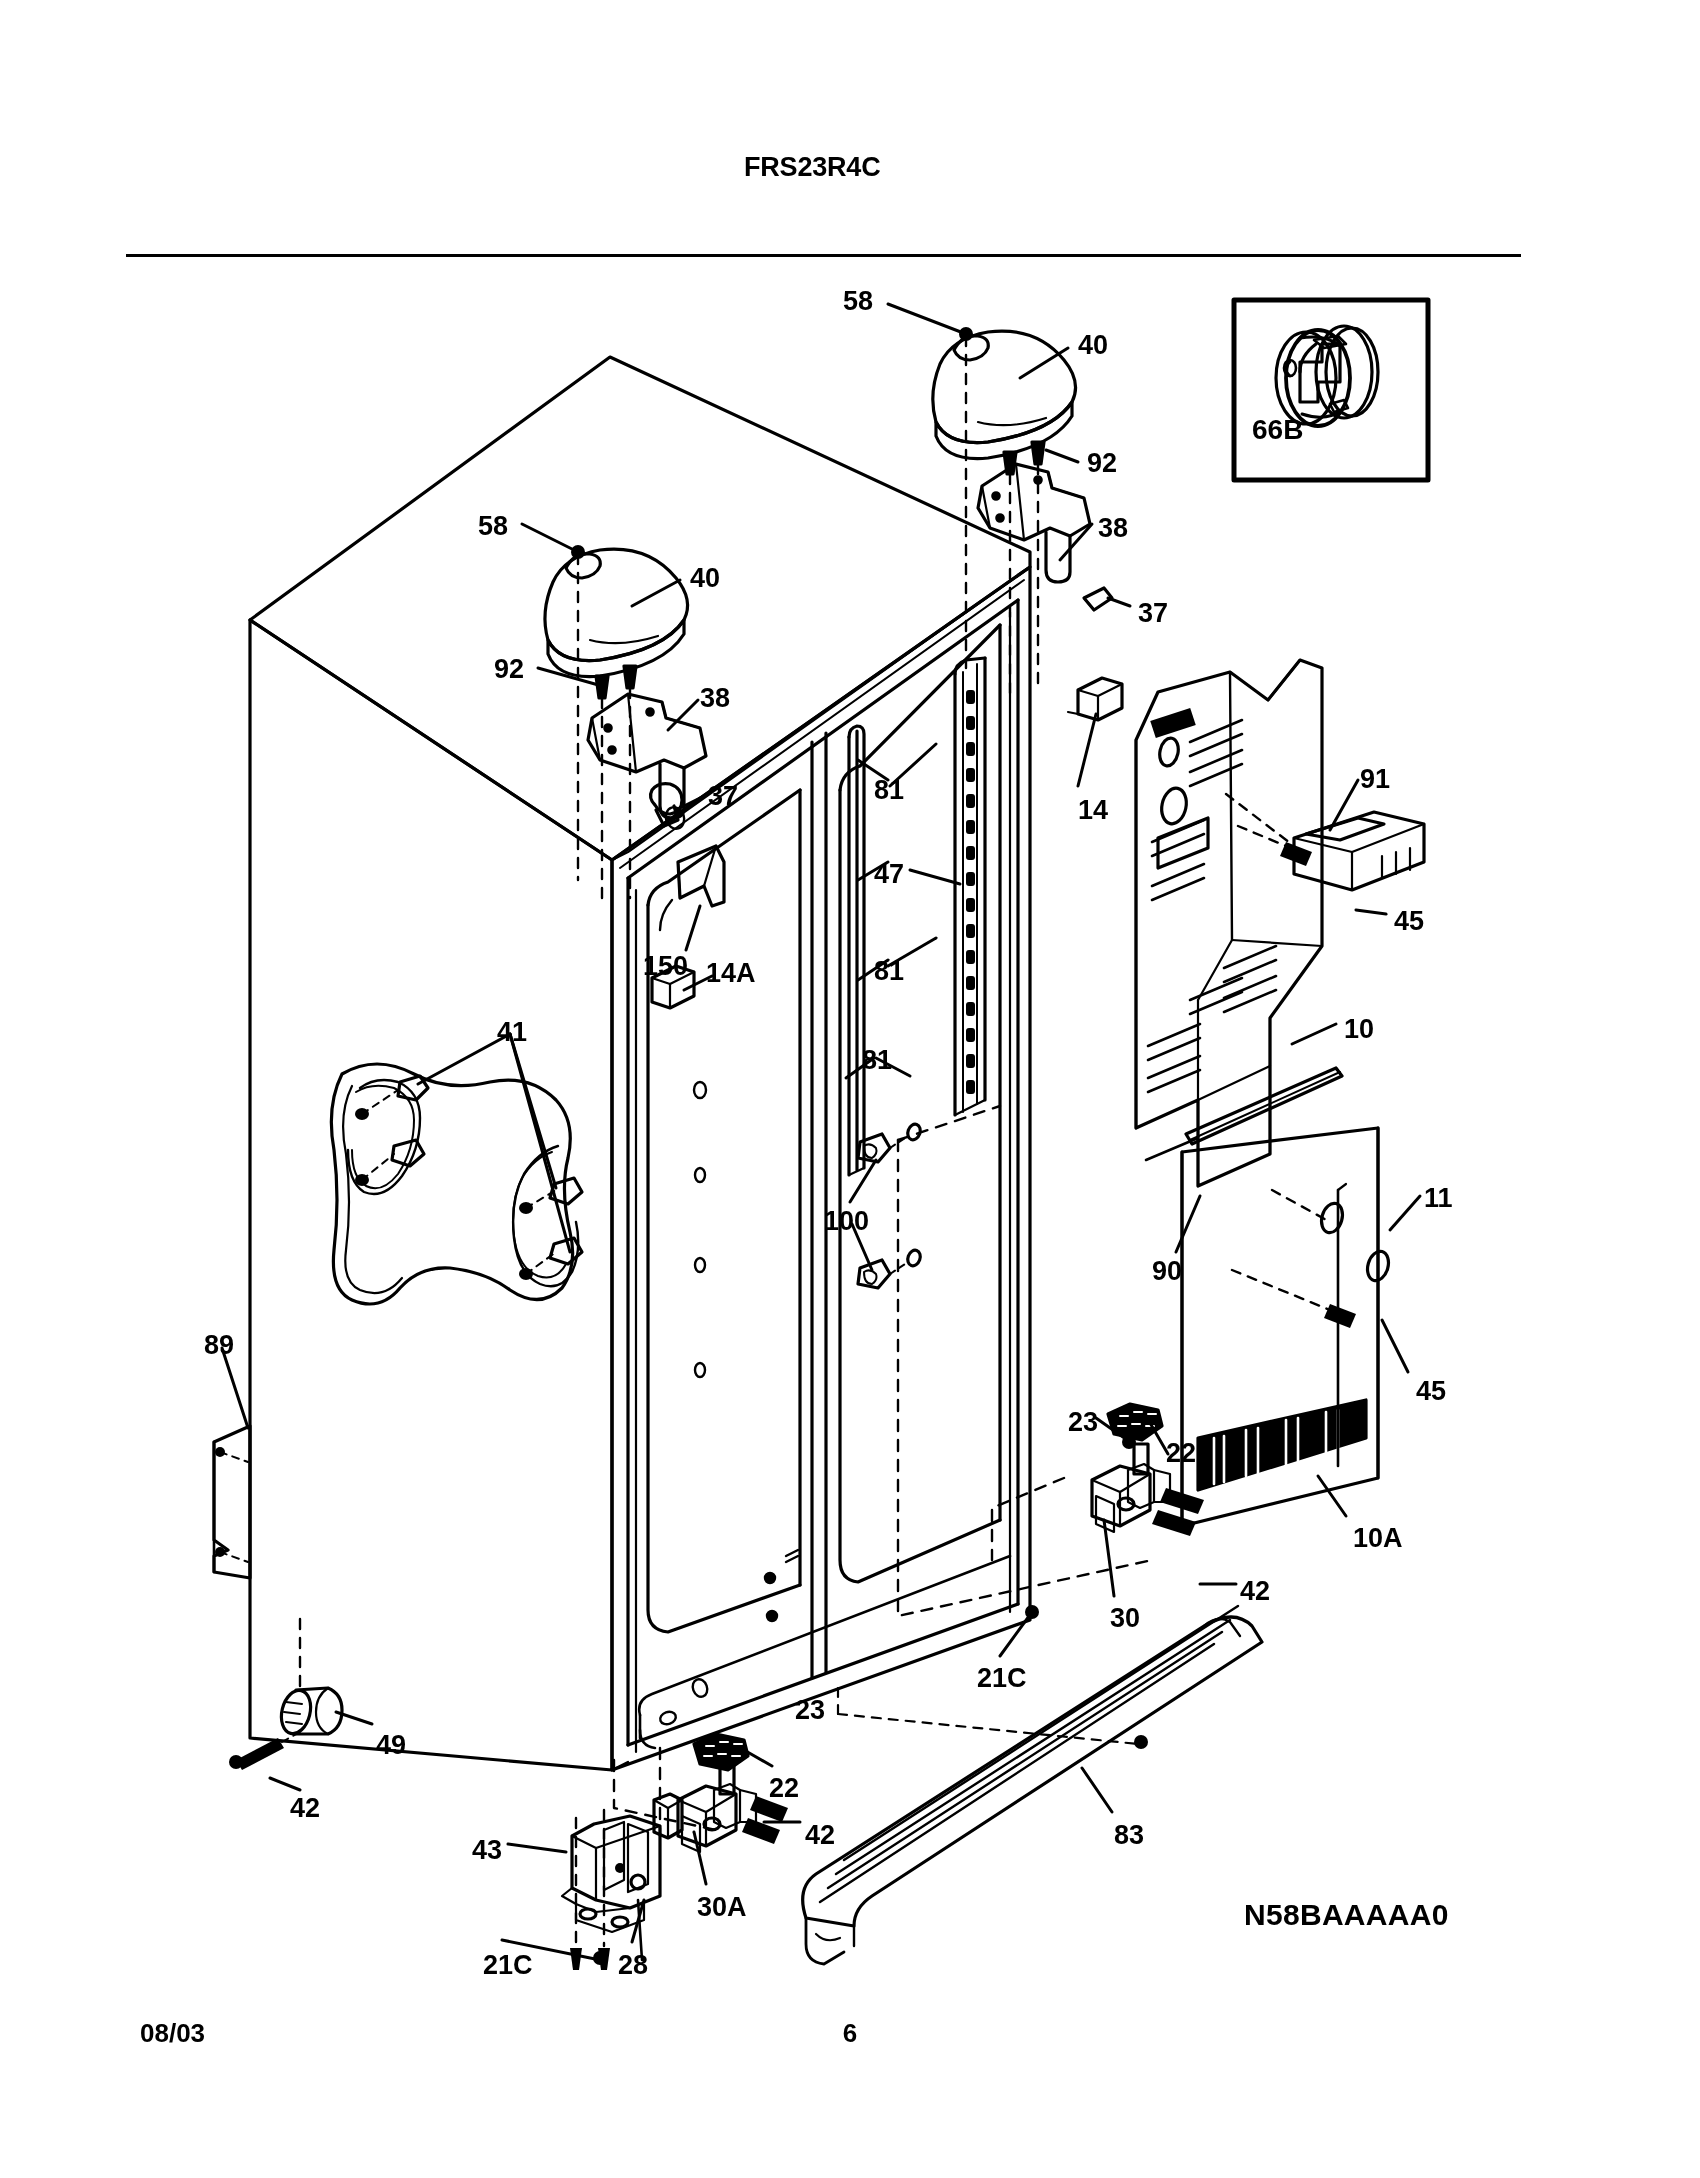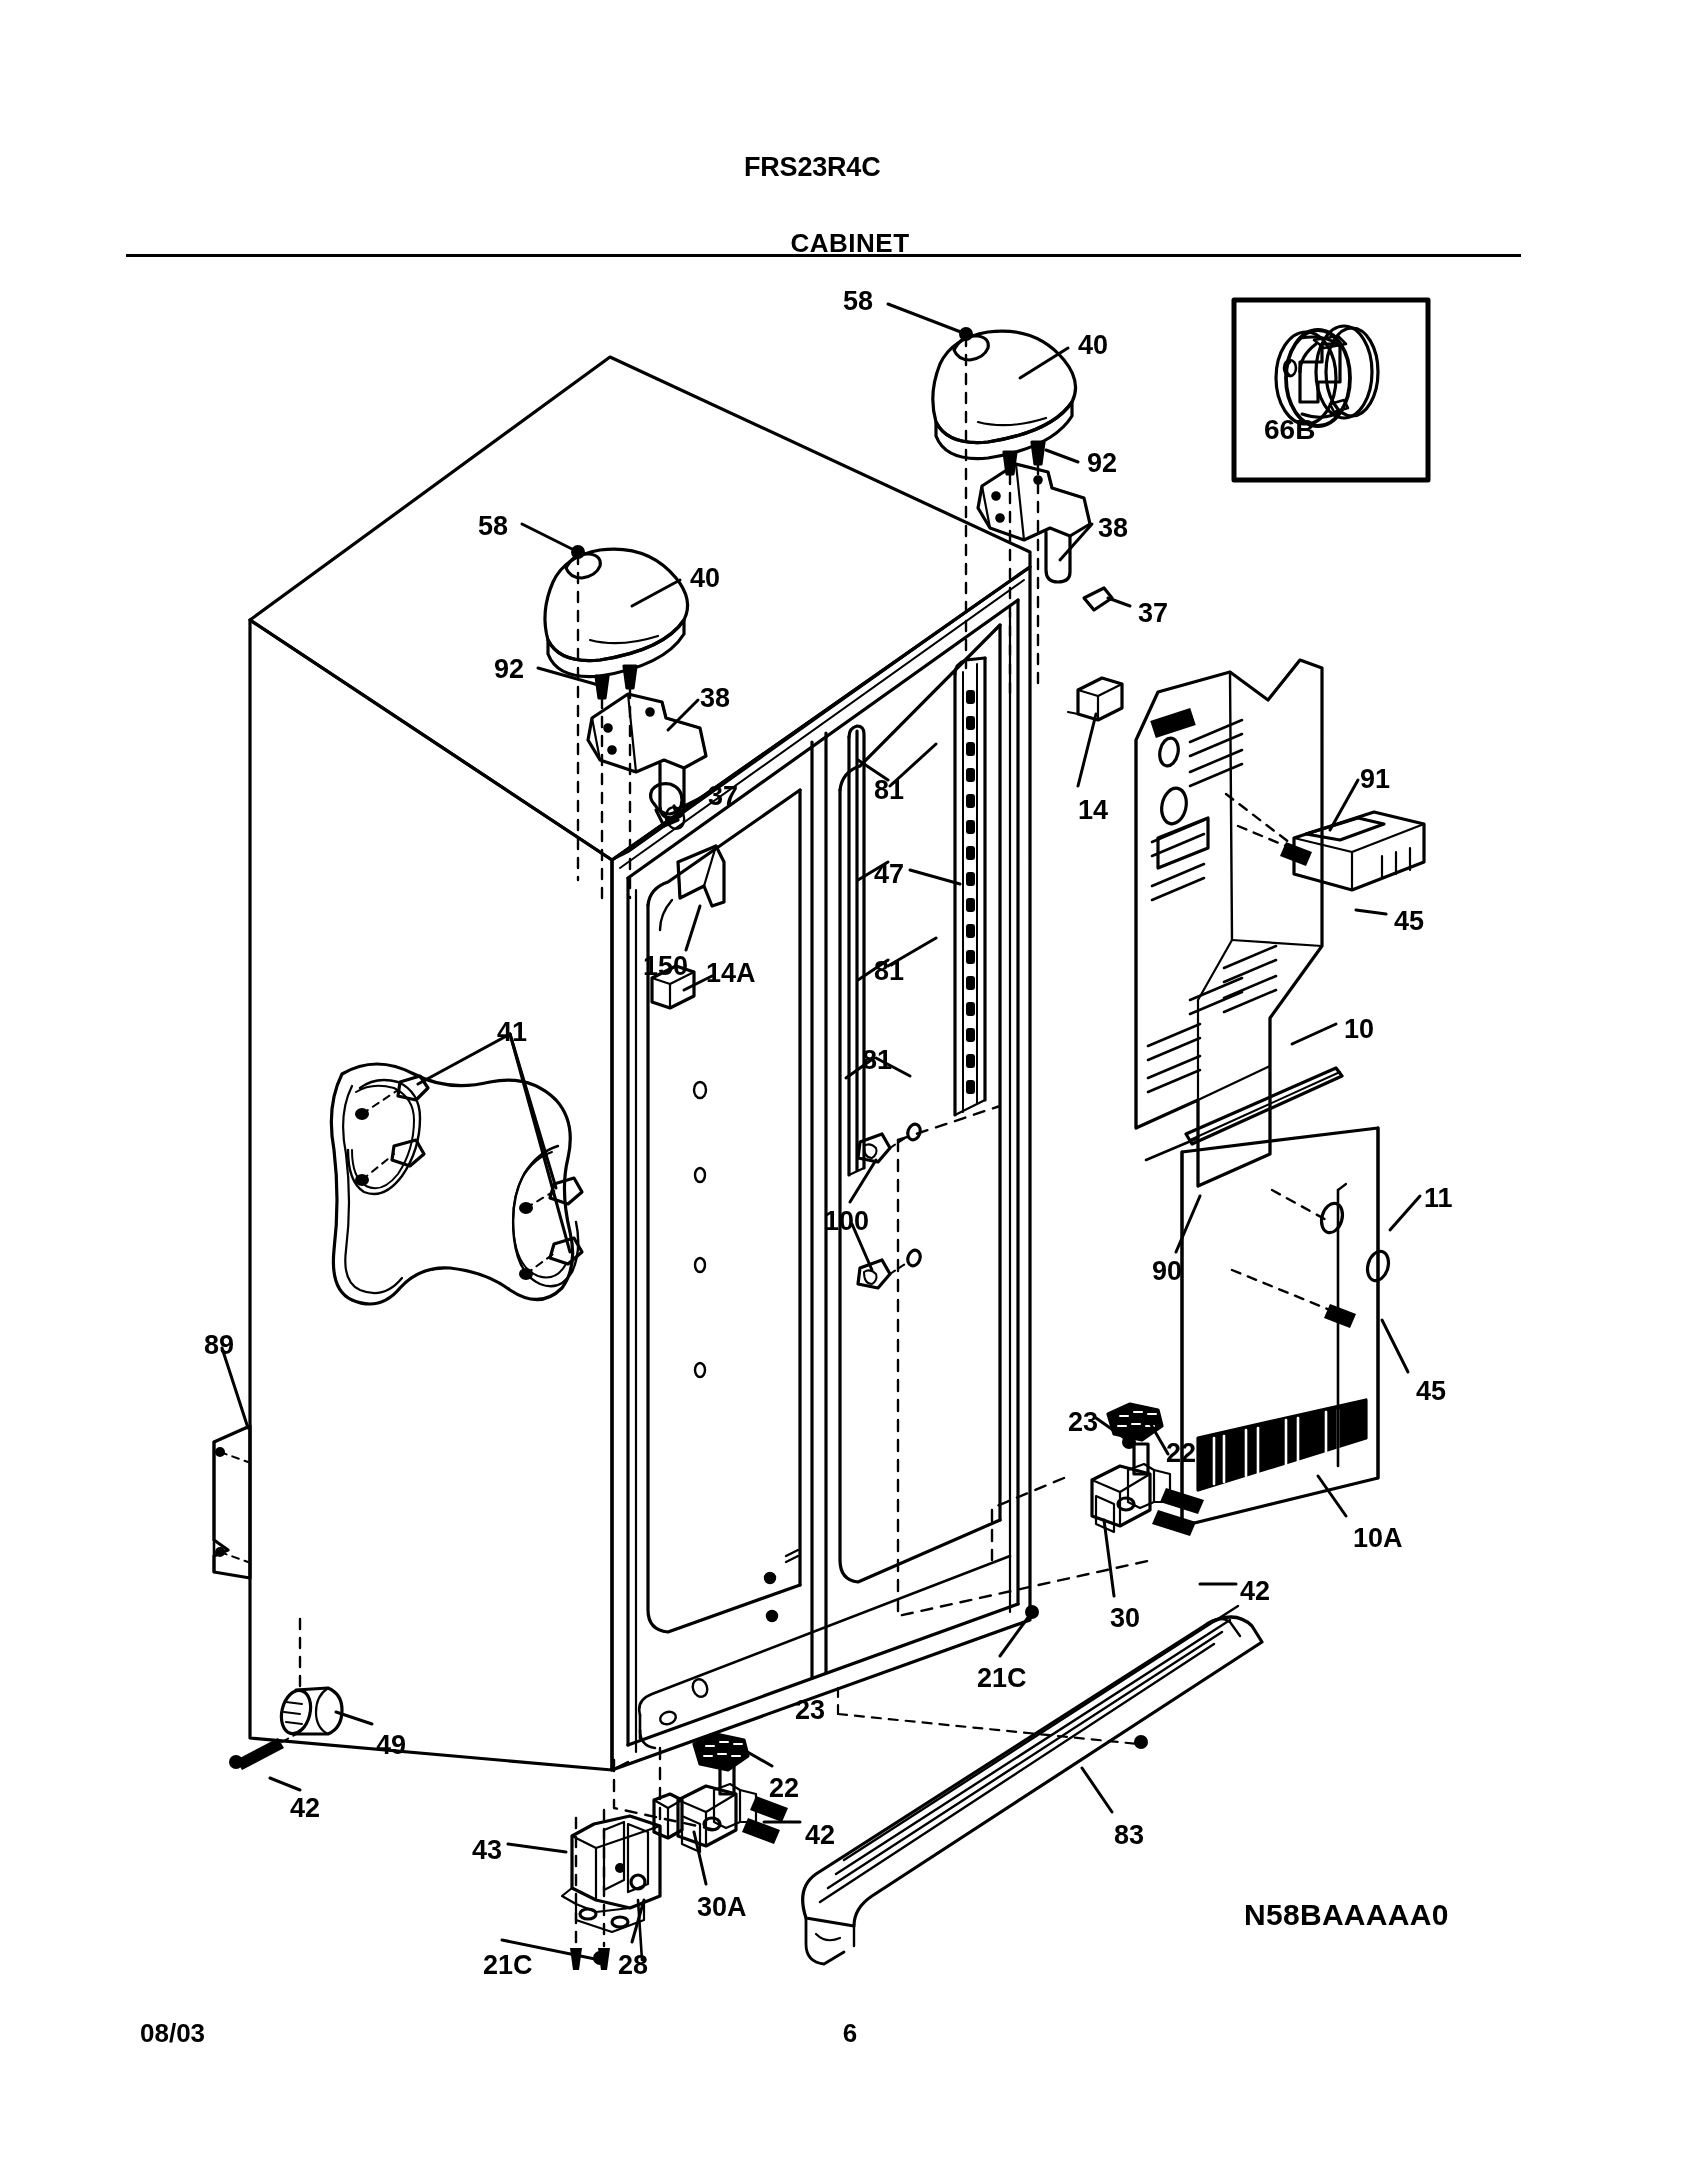--- a/index.html
+++ b/index.html
@@ -84,42 +84,40 @@
     font-size: 27px;
     font-weight: 700;
     letter-spacing: 0px;
     line-height: 1;
     white-space: nowrap;
   }
   .inset-label {
     position: absolute;
     font-size: 28px;
     font-weight: 700;
-    margin-left: 12px;
   }
   svg.art {
     position: absolute;
     left: 0;
     top: 0;
     width: 1700px;
     height: 2178px;
   }
   svg.art * {
     vector-effect: non-scaling-stroke;
   }
 </style>
 </head>
 <body>
 
 <div id="page">
 
 
   <div class="hdr-model">FRS23R4C</div>
 
-  <div class="hdr-section">CABINET</div>
 
   <div class="hdr-rule"></div>
 
   <svg class="art" viewBox="0 0 1700 2178">
     <g fill="none" stroke="#000" stroke-width="3.2" stroke-linejoin="round" stroke-linecap="round">
 
       <g>
 
         <path d="M250,620 L610,357 L1030,552 L1030,567 L612,860 Z"></path>
 

